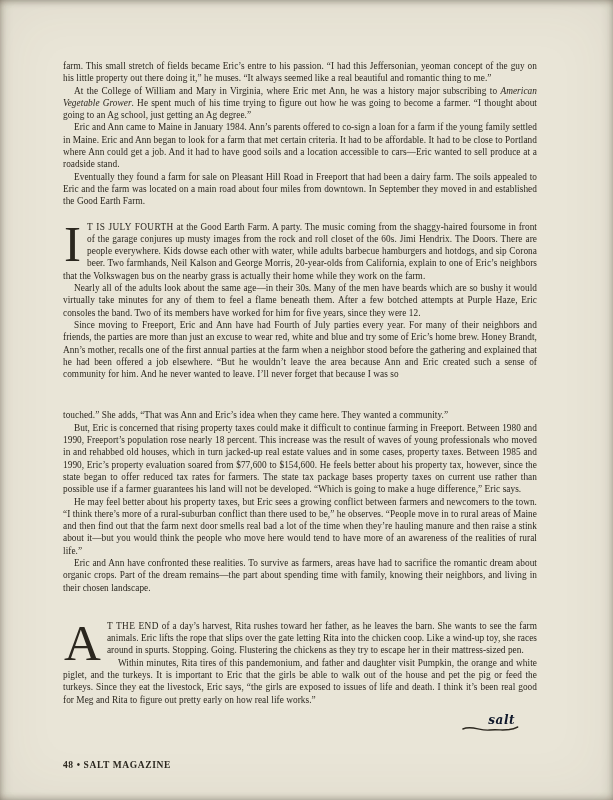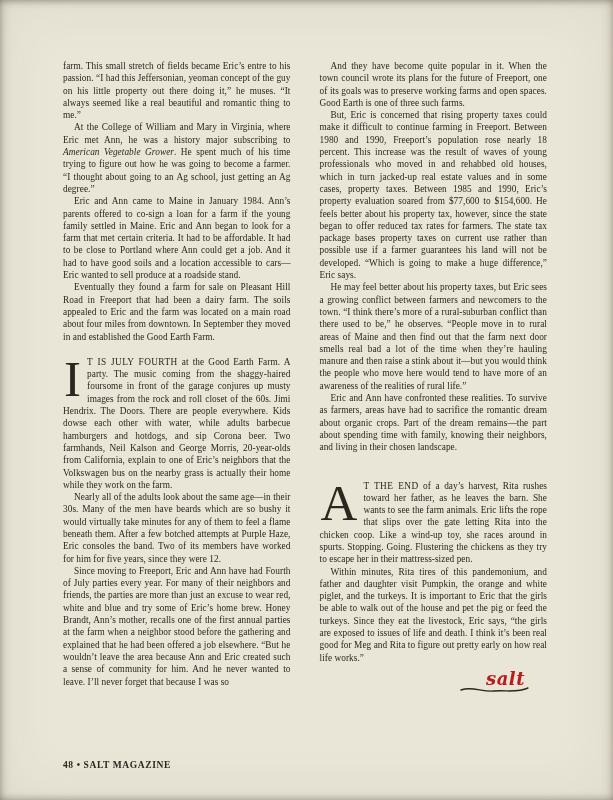--- a/index.html
+++ b/index.html
@@ -19,23 +19,24 @@
       inset 6px 0 14px -8px rgba(60,50,35,0.40),
       inset -6px 0 14px -8px rgba(60,50,35,0.30),
       inset 0 0 60px rgba(90,75,50,0.07);
     overflow: hidden;
     box-sizing: border-box;
   }
   .columns {
     position: absolute;
     top: 60px;
     left: 63px;
-    right: 66px;
+    right: 76px;
     display: flex;
     gap: 29px;
+    flex-direction: column;
   }
   .col {
     flex: 1 1 0;
     min-width: 0;
   }
   .para {
     margin: 0;
     font-family: "Liberation Serif", "DejaVu Serif", serif;
     font-size: 9.3px;
     line-height: 12.3px;
@@ -62,22 +63,22 @@
   }
   .sig-wrap {
     position: relative;
     display: inline-block;
     padding: 0 4px 5px 26px;
   }
   .sig-text {
     font-family: "DejaVu Serif", "Liberation Serif", serif;
     font-style: italic;
     font-weight: bold;
-    font-size: 18px;
-    color: #b91c1c;
+    font-size: 12px;
+    color: #0f172a;
     letter-spacing: 0.5px;
   }
   .sig-swash {
     position: absolute;
     left: 0;
     bottom: 0;
     width: 100%;
     height: 10px;
   }
   .footer {
@@ -100,21 +101,21 @@
         <p class="para">farm. This small stretch of fields became Eric’s entre to his passion. “I had this Jeffersonian, yeoman concept of the guy on his little property out there doing it,” he muses. “It always seemed like a real beautiful and romantic thing to me.”</p>
         <p class="para indent">At the College of William and Mary in Virginia, where Eric met Ann, he was a history major subscribing to <i>American Vegetable Grower</i>. He spent much of his time trying to figure out how he was going to become a farmer. “I thought about going to an Ag school, just getting an Ag degree.”</p>
         <p class="para indent">Eric and Ann came to Maine in January 1984. Ann’s parents offered to co-sign a loan for a farm if the young family settled in Maine. Eric and Ann began to look for a farm that met certain criteria. It had to be affordable. It had to be close to Portland where Ann could get a job. And it had to have good soils and a location accessible to cars—Eric wanted to sell produce at a roadside stand.</p>
         <p class="para indent">Eventually they found a farm for sale on Pleasant Hill Road in Freeport that had been a dairy farm. The soils appealed to Eric and the farm was located on a main road about four miles from downtown. In September they moved in and established the Good Earth Farm.</p>
         <p class="para section"><span class="dropcap">I</span><span class="lead">T IS JULY FOURTH</span> at the Good Earth Farm. A party. The music coming from the shaggy-haired foursome in front of the garage conjures up musty images from the rock and roll closet of the 60s. Jimi Hendrix. The Doors. There are people everywhere. Kids dowse each other with water, while adults barbecue hamburgers and hotdogs, and sip Corona beer. Two farmhands, Neil Kalson and George Morris, 20-year-olds from California, explain to one of Eric’s neighbors that the Volkswagen bus on the nearby grass is actually their home while they work on the farm.</p>
         <p class="para indent">Nearly all of the adults look about the same age—in their 30s. Many of the men have beards which are so bushy it would virtually take minutes for any of them to feel a flame beneath them. After a few botched attempts at Purple Haze, Eric consoles the band. Two of its members have worked for him for five years, since they were 12.</p>
         <p class="para indent">Since moving to Freeport, Eric and Ann have had Fourth of July parties every year. For many of their neighbors and friends, the parties are more than just an excuse to wear red, white and blue and try some of Eric’s home brew. Honey Brandt, Ann’s mother, recalls one of the first annual parties at the farm when a neighbor stood before the gathering and explained that he had been offered a job elsewhere. “But he wouldn’t leave the area because Ann and Eric created such a sense of community for him. And he never wanted to leave. I’ll never forget that because I was so</p>
       </div>
     <div class="col">
       <div>
-          <p class="para indent">And they have become quite popular in it. When the town council wrote its plans for the future of Freeport, one of its goals was to preserve working farms and open spaces. Good Earth is one of three such farms.</p>
+          <p class="para">touched.” She adds, “That was Ann and Eric’s idea when they came here. They wanted a community.”</p>
           <p class="para indent">But, Eric is concerned that rising property taxes could make it difficult to continue farming in Freeport. Between 1980 and 1990, Freeport’s population rose nearly 18 percent. This increase was the result of waves of young professionals who moved in and rehabbed old houses, which in turn jacked-up real estate values and in some cases, property taxes. Between 1985 and 1990, Eric’s property evaluation soared from $77,600 to $154,600. He feels better about his property tax, however, since the state began to offer reduced tax rates for farmers. The state tax package bases property taxes on current use rather than possible use if a farmer guarantees his land will not be developed. “Which is going to make a huge difference,” Eric says.</p>
           <p class="para indent">He may feel better about his property taxes, but Eric sees a growing conflict between farmers and newcomers to the town. “I think there’s more of a rural-suburban conflict than there used to be,” he observes. “People move in to rural areas of Maine and then find out that the farm next door smells real bad a lot of the time when they’re hauling manure and then raise a stink about it—but you would think the people who move here would tend to have more of an awareness of the realities of rural life.”</p>
           <p class="para indent">Eric and Ann have confronted these realities. To survive as farmers, areas have had to sacrifice the romantic dream about organic crops. Part of the dream remains—the part about spending time with family, knowing their neighbors, and living in their chosen landscape.</p>
           <p class="para section gap-lg"><span class="dropcap">A</span><span class="lead">T THE END</span> of a day’s harvest, Rita rushes toward her father, as he leaves the barn. She wants to see the farm animals. Eric lifts the rope that slips over the gate letting Rita into the chicken coop. Like a wind-up toy, she races around in spurts. Stopping. Going. Flustering the chickens as they try to escape her in their mattress-sized pen.</p>
           <p class="para indent">Within minutes, Rita tires of this pandemonium, and father and daughter visit Pumpkin, the orange and white piglet, and the turkeys. It is important to Eric that the girls be able to walk out of the house and pet the pig or feed the turkeys. Since they eat the livestock, Eric says, “the girls are exposed to issues of life and death. I think it’s been real good for Meg and Rita to figure out pretty early on how real life works.”</p>
         </div>
       <div class="sig-row">
         <span class="sig-wrap">
           <svg class="sig-swash" viewBox="0 0 70 10" preserveAspectRatio="none">
             <path d="M1 6 C 12 2, 22 8, 34 7 C 48 6, 58 9, 69 4" fill="none" stroke="#2b271f" stroke-width="1.4" stroke-linecap="round"></path>

